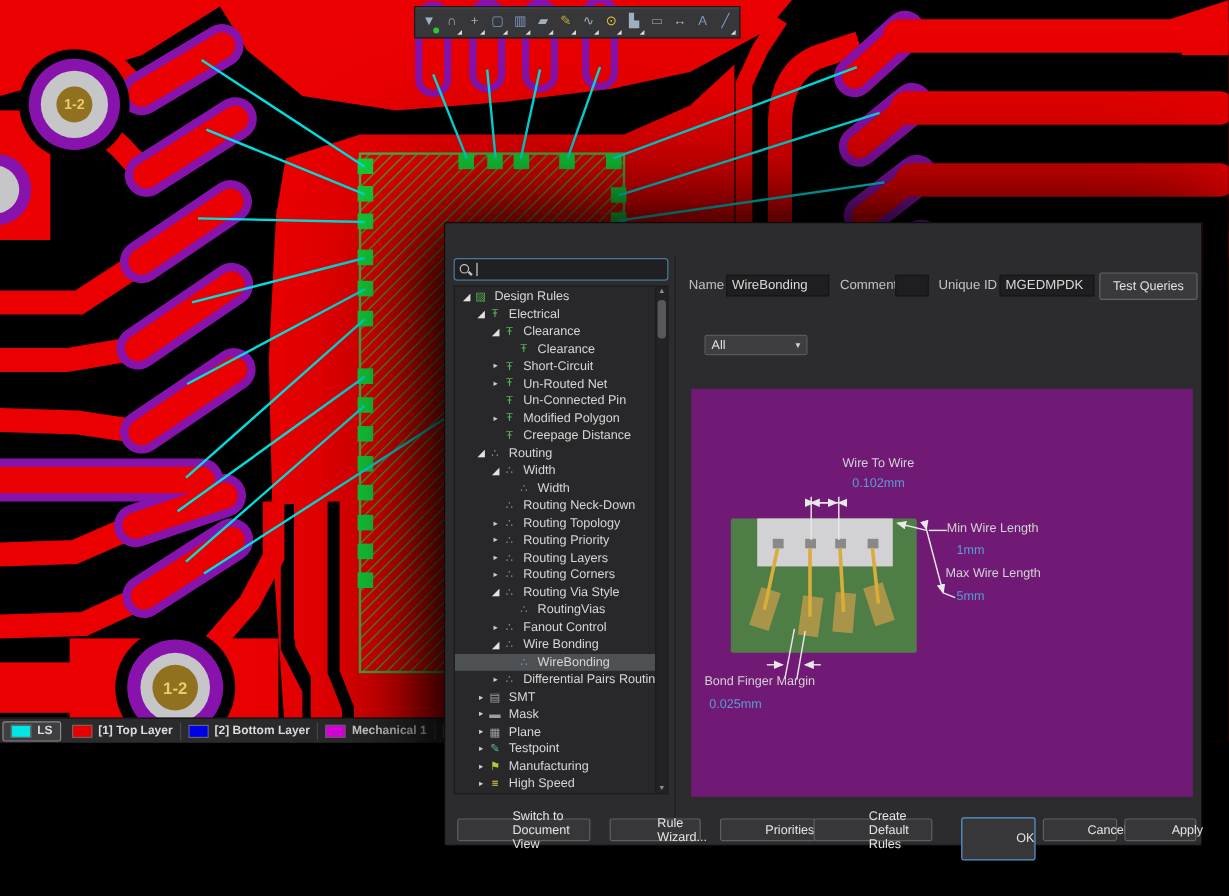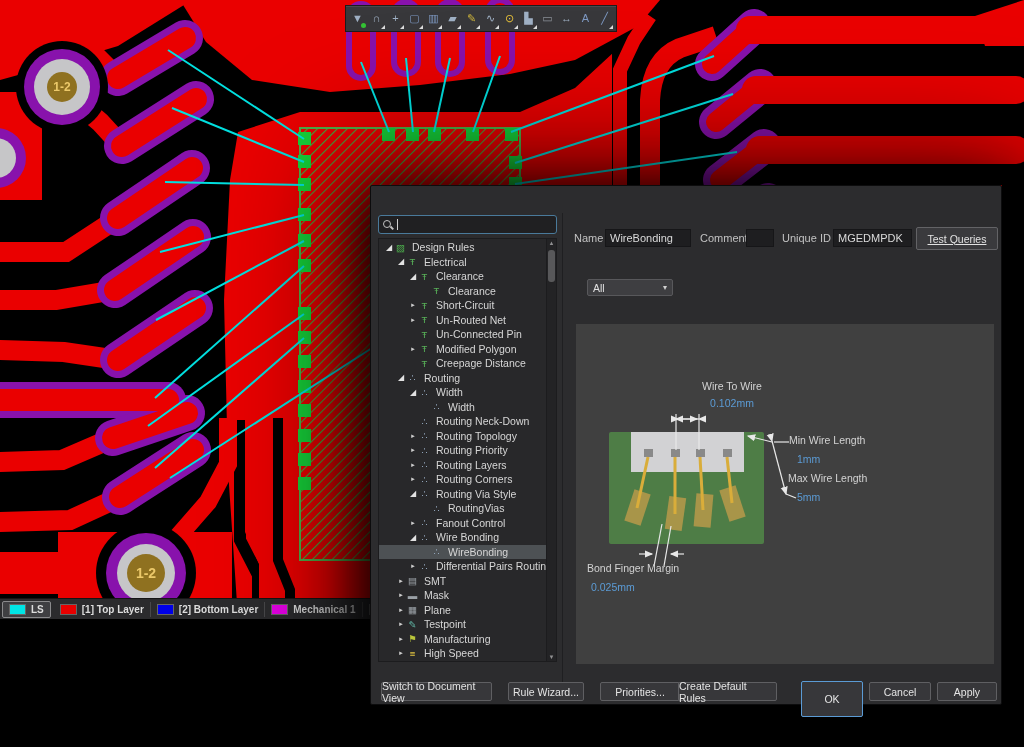--- a/index.html
+++ b/index.html
@@ -47,37 +47,37 @@
   .tree-label{padding:0 3px;}
   .scrollbar{position:absolute;right:0;top:0;bottom:0;width:9px;background:#232325;border-left:1px solid #1c1c1e;}
   .sb-thumb{position:absolute;top:11px;left:1px;width:7px;height:32px;background:#58585a;border-radius:3px;}
   .sb-up,.sb-dn{position:absolute;left:0;width:9px;font-size:6px;color:#909092;text-align:center;}
   .sb-up{top:1px;} .sb-dn{bottom:1px;}
   .divider{position:absolute;left:191px;top:27px;bottom:22px;width:1px;background:#1f1f21;}
   .flbl{position:absolute;font-size:11px;color:#c2c2c2;line-height:18px;}
   .fld{position:absolute;height:18px;background:#1e1e20;border:1px solid #161618;color:#dadada;
        font-size:11px;padding:0 4px;box-sizing:border-box;font-family:inherit;}
   .mini-btn{position:absolute;left:545px;top:41px;width:80px;height:21px;background:#3a3a3d;border:1px solid #636366;
-            border-radius:2px;color:#e2e2e2;font-size:10.5px;display:flex;align-items:center;justify-content:center;text-decoration:underline;}
+            border-radius:2px;color:#e2e2e2;font-size:10.5px;display:flex;align-items:center;justify-content:center;}
   .sec-hdr{position:absolute;left:205px;width:418px;height:16px;background:#39393c;color:#ededed;font-size:10.5px;
            font-weight:bold;line-height:16px;padding-left:6px;box-sizing:border-box;}
   .dropdown{position:absolute;left:216px;top:93px;width:86px;height:17px;background:#3e3e41;border:1px solid #58585b;
             border-radius:2px;font-size:10.5px;color:#e0e0e0;display:flex;align-items:center;padding:0 5px;box-sizing:border-box;}
   .dd-caret{margin-left:auto;font-size:8px;color:#cfcfcf;}
-  .constraints-panel{position:absolute;left:205px;top:138px;width:418px;height:340px;background:#404040;text-decoration:underline;}
+  .constraints-panel{position:absolute;left:205px;top:138px;width:418px;height:340px;background:#701a75;text-decoration:underline;}
   .dg-board{position:absolute;left:33px;top:108px;width:155px;height:112px;background:#4e7d46;border-radius:2px;}
   .dg-die{position:absolute;left:55px;top:108px;width:113px;height:40px;background:#d2d2d4;}
   .dg-diepad{position:absolute;top:125px;width:9px;height:8px;background:#898989;}
   .dg-finger{position:absolute;width:17px;height:33px;background:rgba(181,152,74,.88);}
   .dg-svg{position:absolute;left:0;top:0;pointer-events:none;}
   .dg-lbl{position:absolute;font-size:10.5px;color:#d2d2d2;}
   .dg-val{position:absolute;font-size:10.5px;color:#5b9bd5;}
   .footer{position:absolute;left:0;right:0;bottom:1px;height:22px;}
   .dlg-btn{position:absolute;top:1px;height:19px;background:#37373a;border:1px solid #5f5f62;border-radius:2px;
-           color:#e4e4e4;font-size:10.5px;display:flex;align-items:center;justify-content:center;box-sizing:border-box;}
+           color:#e4e4e4;font-size:10.5px;display:flex;align-items:center;justify-content:center;box-sizing:border-box;padding-left:45px;}
   .dlg-btn.primary{top:0;height:36px;border-color:#5b9bd5;}
   .mn::first-letter{text-decoration:underline;}
 </style>
 </head>
 <body>
 
 <div id="stage">
 
   <svg id="pcb-svg" width="1024" height="618" viewBox="0 0 1024 618">
     <defs>

